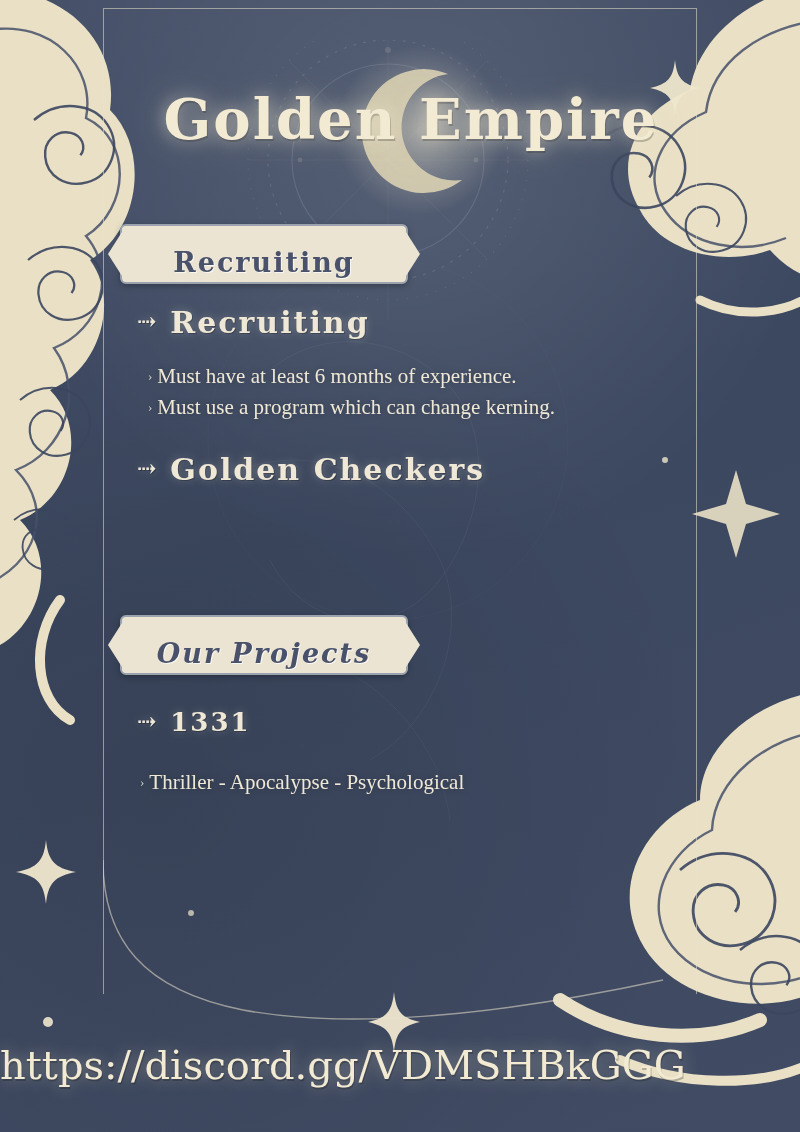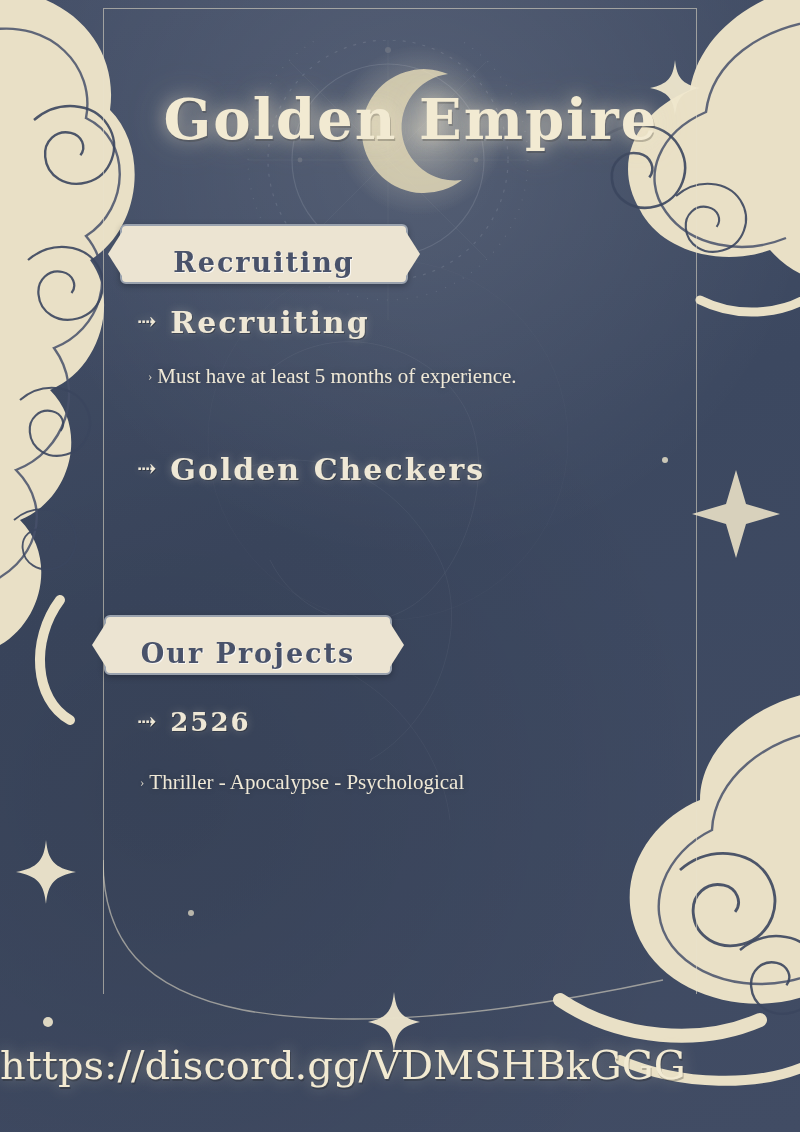--- a/index.html
+++ b/index.html
@@ -124,21 +124,21 @@
   .ribbon span {
     font-family: "DejaVu Serif", serif;
     font-weight: bold;
     font-size: 27px;
     letter-spacing: 2px;
     color: #49526a;
     text-shadow: 1px 1px 0 rgba(255,255,255,0.7);
     margin-top: 16px;
   }
   #ribbon-recruiting { left: 120px; top: 224px; width: 284px; }
-  #ribbon-projects   { left: 104px; top: 615px; width: 284px; }
+  #ribbon-projects   { left: 120px; top: 615px; width: 284px; font-style: italic; }
 
   
   .heading {
     position: absolute;
     display: flex;
     align-items: center;
     gap: 14px;
     color: #efe8d6;
     font-family: "DejaVu Serif", serif;
     font-weight: bold;
@@ -316,36 +316,39 @@
   <div class="ribbon" id="ribbon-recruiting">
     <span>Recruiting</span>
   </div>
 
   <div class="heading" id="head-typesetters">
     <span class="arrow">⇢</span>
     <span>Recruiting</span>
   </div>
   <div class="bullets" id="bullets-typesetters">
     <div class="bullet-row">
-      <span class="bullet-mark">›</span><span>Must have at least 5 months of experience.</span>
+      <span class="bullet-mark">›</span><span>Must have at least 6 months of experience.</span>
+    </div>
+    <div class="bullet-row">
+      <span class="bullet-mark">›</span><span>Must use a program which can change kerning.</span>
     </div>
   </div>
 
   <div class="heading" id="head-qc">
     <span class="arrow">⇢</span>
     <span>Golden Checkers</span>
   </div>
 
   <div class="ribbon" id="ribbon-projects">
     <span>Our Projects</span>
   </div>
 
   <div class="heading" id="head-project-1">
     <span class="arrow">⇢</span>
-    <span>2526</span>
+    <span>1331</span>
   </div>
   <div class="bullets" id="bullets-project-1">
     <div class="bullet-row">
       <span class="bullet-mark">›</span><span>Thriller - Apocalypse - Psychological</span>
     </div>
   </div>
 
   <div class="footer-link">https://discord.gg/VDMSHBkGGG</div>
 
 </div>

